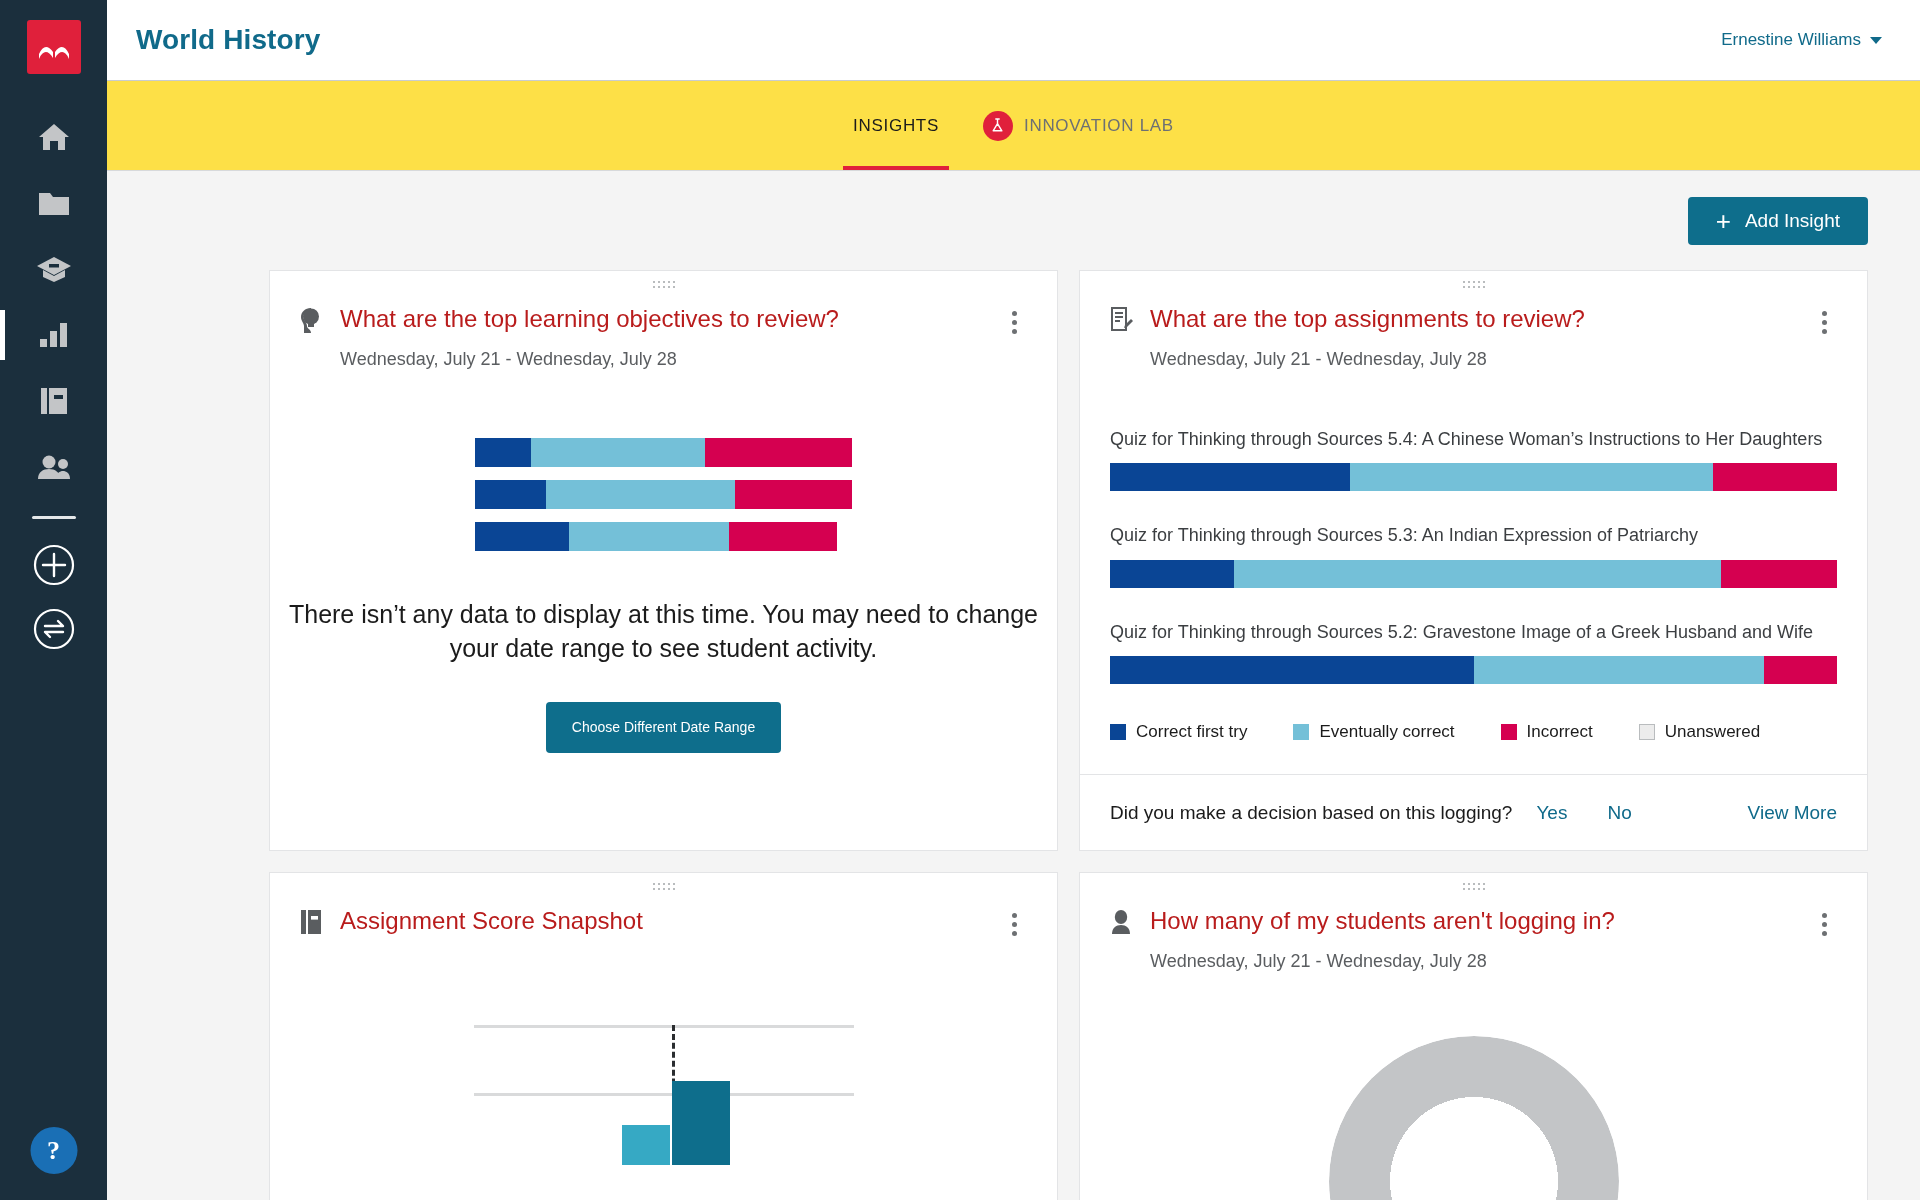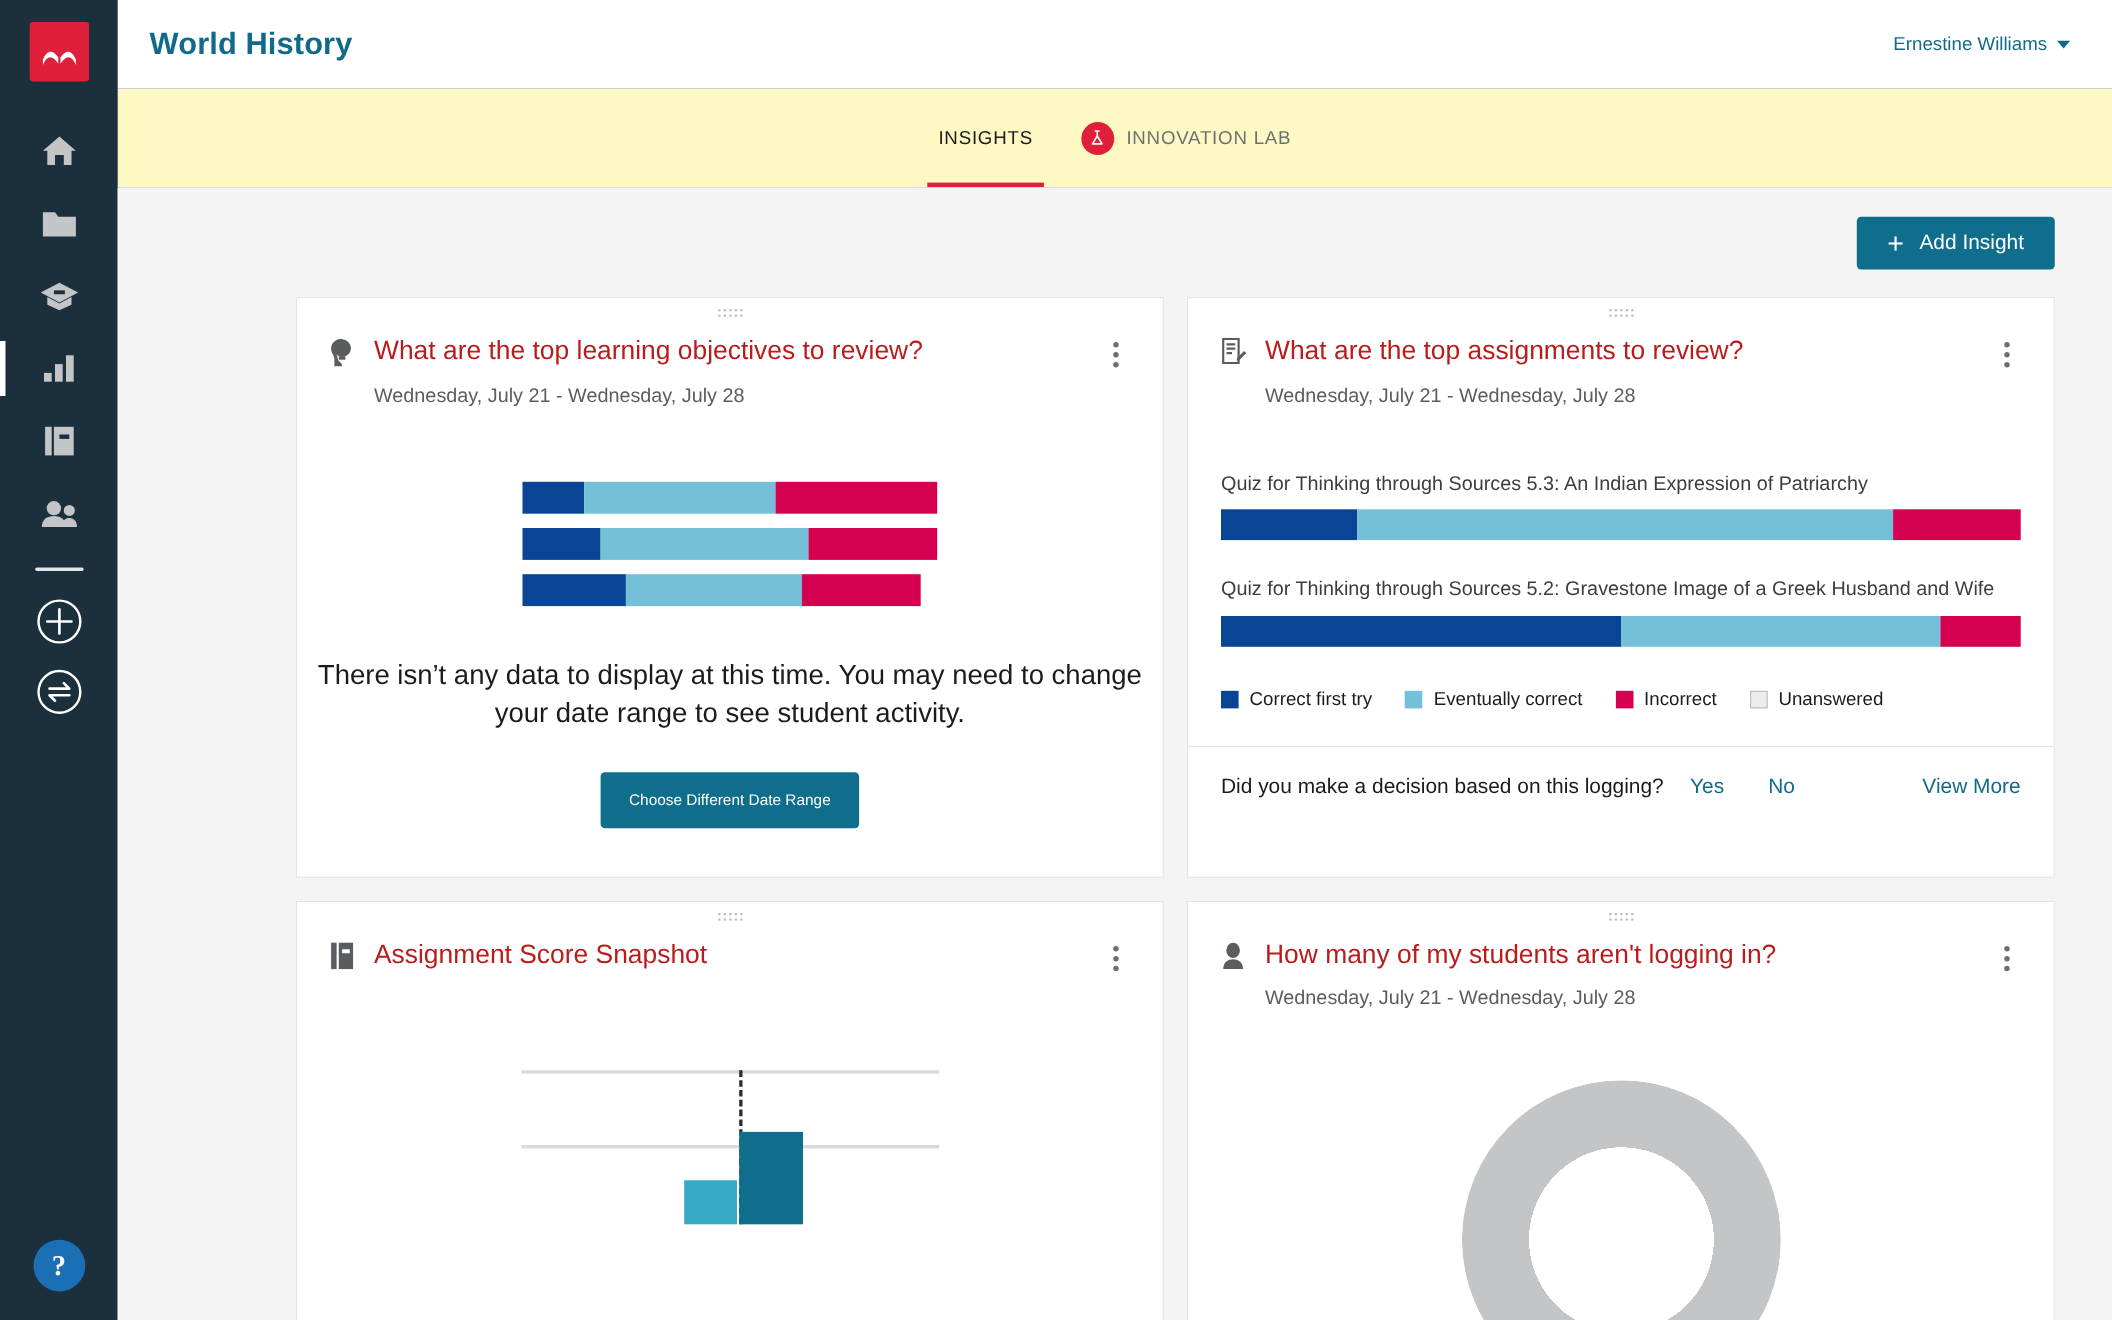--- a/index.html
+++ b/index.html
@@ -64,21 +64,21 @@
   .course-title {
     color: #106a8a; font-size: 28px; font-weight: 600;
     letter-spacing: .1px;
   }
   .user-menu {
     color: #106a8a; font-size: 17px; display: flex; align-items: center; gap: 9px; cursor: pointer;
   }
   .caret { width: 0; height: 0; border-left: 6px solid transparent; border-right: 6px solid transparent; border-top: 7px solid #106a8a; }
 
   .tabbar {
-    height: 90px; background: #fef9c3; border-bottom: 1px solid #d7d9db;
+    height: 90px; background: #fde047; border-bottom: 1px solid #d7d9db;
     display: flex; align-items: stretch; justify-content: center;
     flex: 0 0 90px;
   }
   .tab {
     display: flex; align-items: center; gap: 11px;
     padding: 0 22px; font-size: 17px; letter-spacing: .7px;
     color: #6d7073; cursor: pointer; position: relative;
     text-transform: uppercase;
   }
   .tab.active { color: #1b1b1b; }
@@ -148,21 +148,21 @@
     height: 51px; padding: 0 26px; font-size: 14px; cursor: pointer;
     font-family: "Liberation Sans", sans-serif;
   }
 
   
   .assign-list { padding: 58px 30px 0 30px; }
   .assign-item { margin-bottom: 33px; }
   .assign-label { font-size: 18px; color: #3b3e41; margin-bottom: 13px; line-height: 1.25; }
   .sbar { display: flex; height: 28px; width: 100%; }
   .sbar div { height: 100%; }
-  .legend { display: flex; align-items: center; gap: 0; padding: 5px 30px 0 30px; flex-wrap: wrap; }
+  .legend { display: flex; align-items: center; gap: 16px; padding: 5px 30px 0 30px; flex-wrap: wrap; }
   .legend-item { display: flex; align-items: center; gap: 10px; margin-right: 30px; font-size: 17px; color: #1b1b1b; }
   .swatch { width: 16px; height: 16px; display: block; }
   .swatch.outline { border: 1px solid #b9bcbe; background: #ececec; }
   .card-footer {
     margin-top: 32px; border-top: 1px solid #e3e4e6;
     height: 76px; display: flex; align-items: center;
     padding: 0 30px; gap: 0; font-size: 19px; color: #1b1b1b;
   }
   .fb-q { margin-right: 24px; }
   .fb-link { color: #106a8a; cursor: pointer; margin-right: 40px; }
@@ -377,20 +377,28 @@
             </div>
             <div class="kebab">
                 <i></i>
                 <i></i>
                 <i></i>
               </div>
           </div>
 
           <div class="assign-list">
             <div class="assign-item">
+              <div class="assign-label">Quiz for Thinking through Sources 5.4: A Chinese Woman’s Instructions to Her Daughters</div>
+              <div class="sbar">
+                <div style="width:33%;background:#0a4595"></div>
+                <div style="width:50%;background:#74c0d8"></div>
+                <div style="width:17%;background:#d50050"></div>
+              </div>
+            </div>
+            <div class="assign-item">
               <div class="assign-label">Quiz for Thinking through Sources 5.3: An Indian Expression of Patriarchy</div>
               <div class="sbar">
                 <div style="width:17%;background:#0a4595"></div>
                 <div style="width:67%;background:#74c0d8"></div>
                 <div style="width:16%;background:#d50050"></div>
               </div>
             </div>
             <div class="assign-item">
               <div class="assign-label">Quiz for Thinking through Sources 5.2: Gravestone Image of a Greek Husband and Wife</div>
               <div class="sbar">

